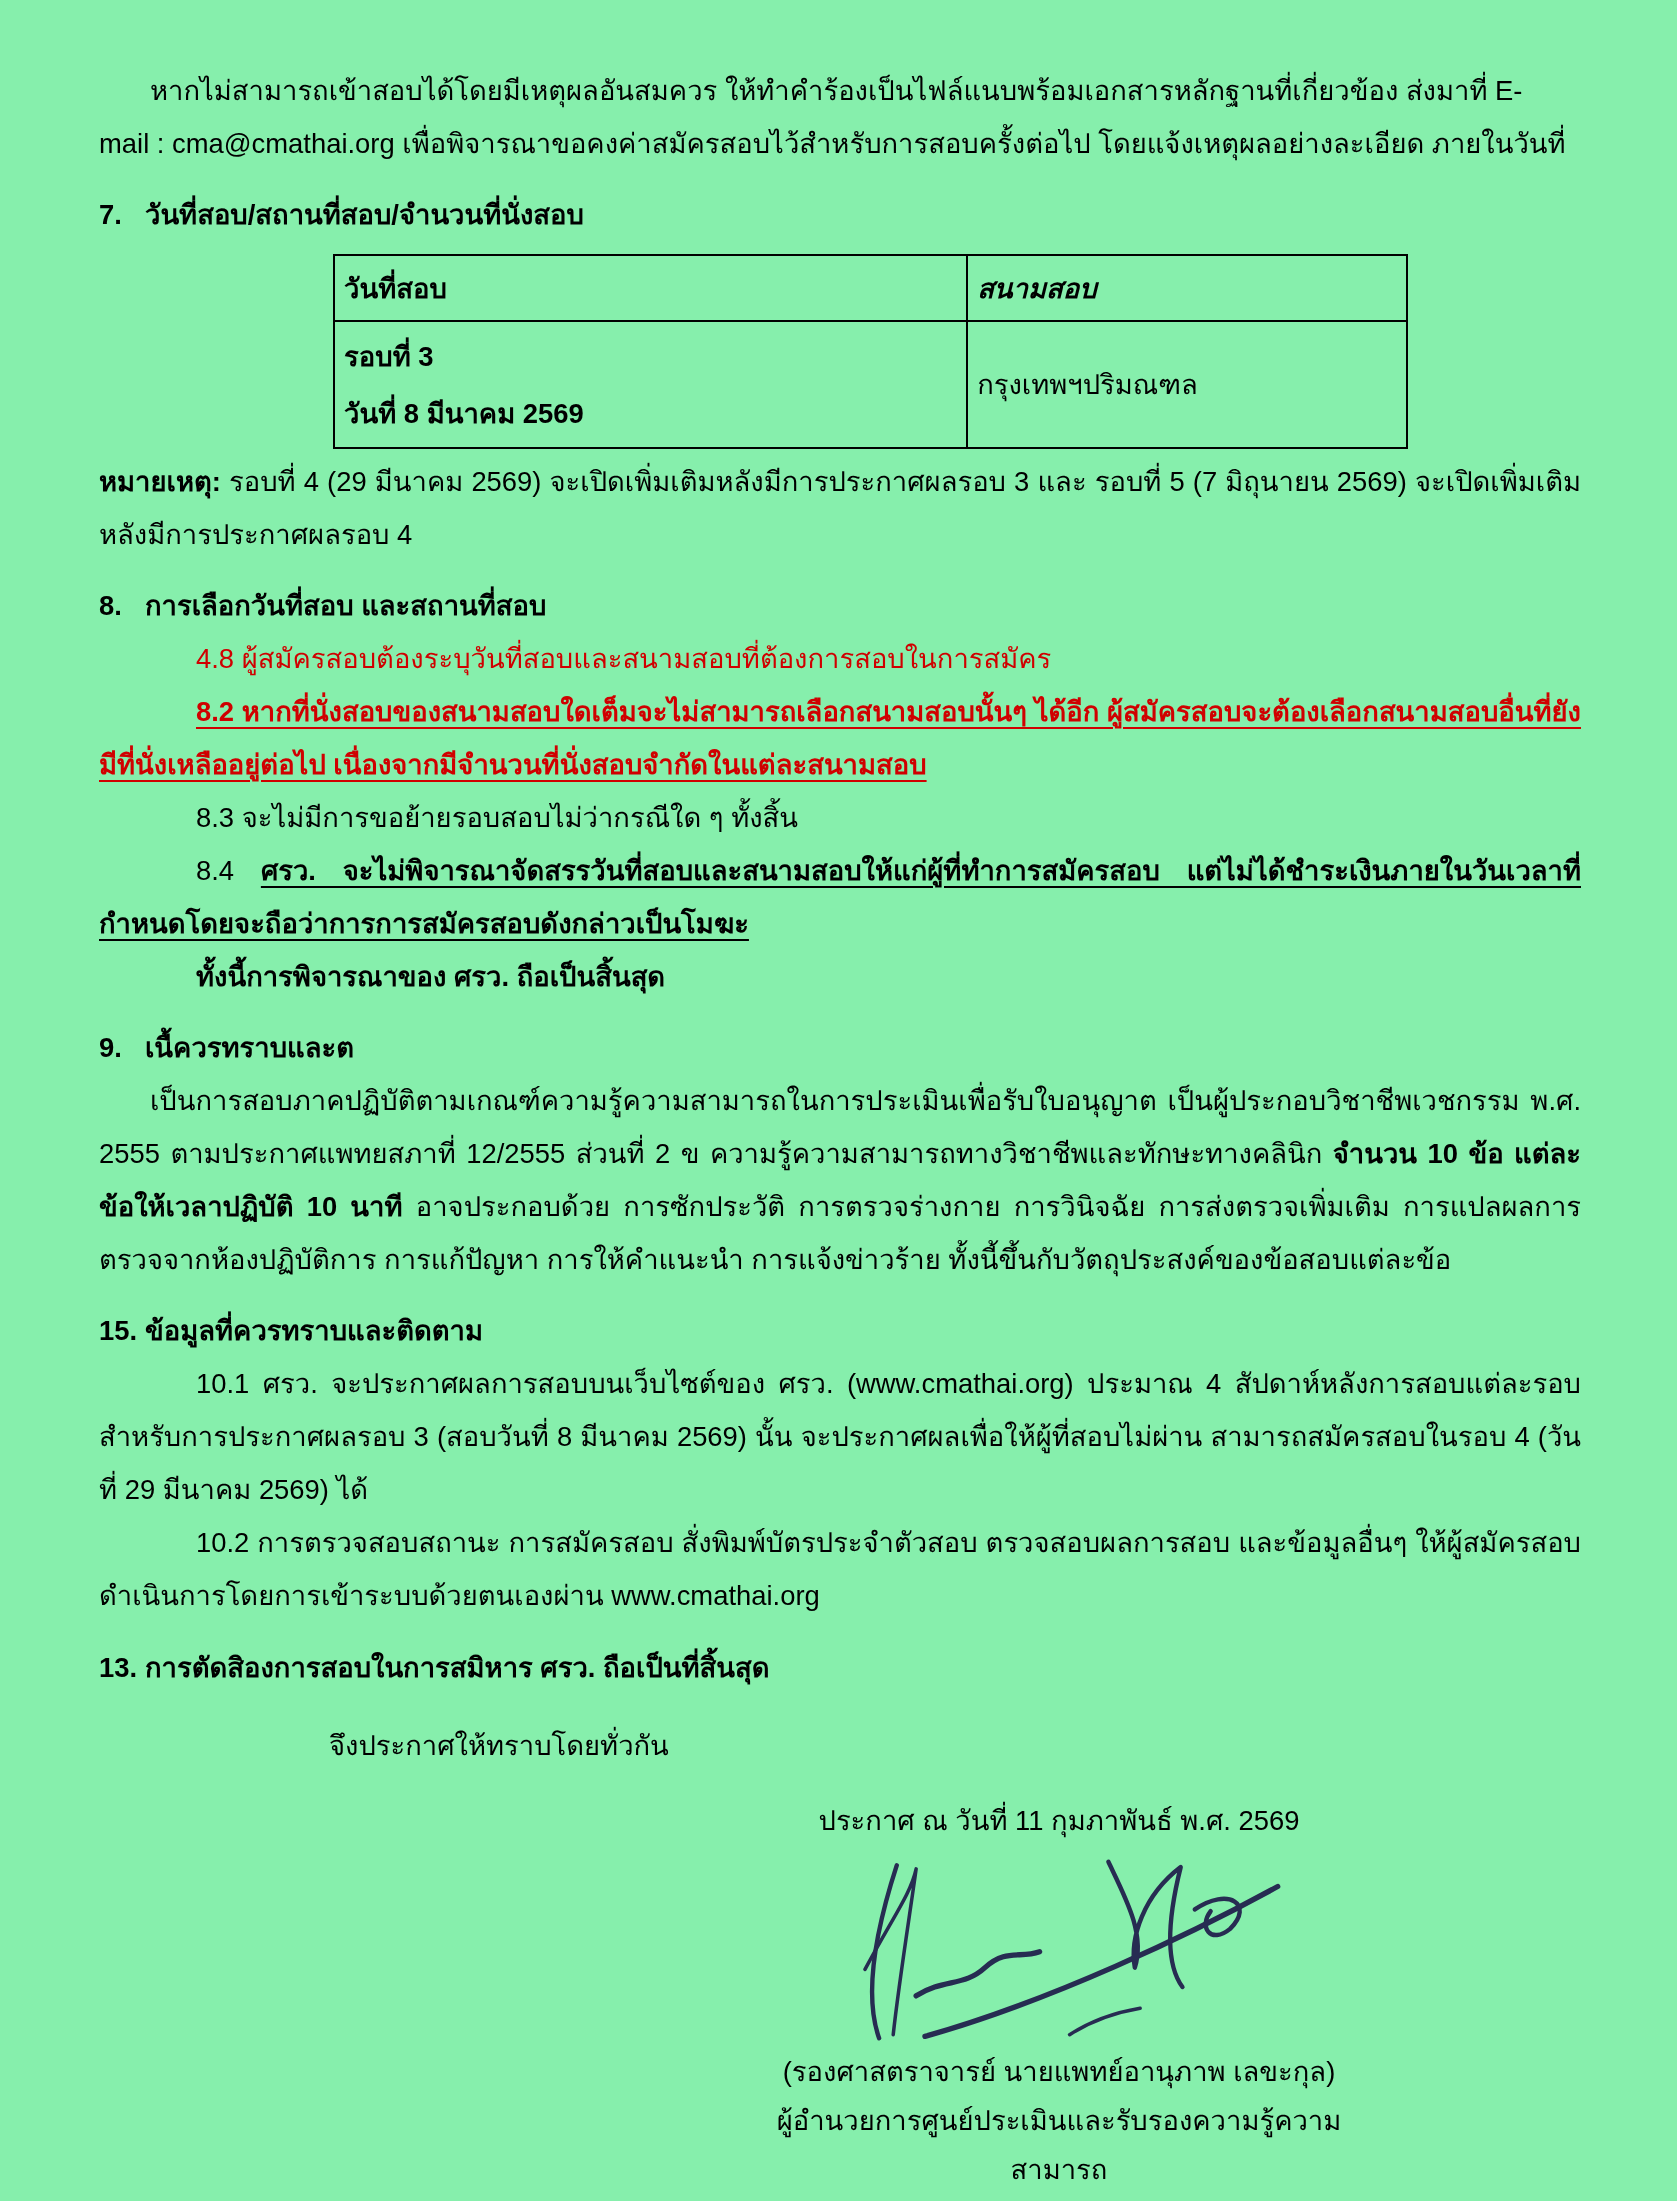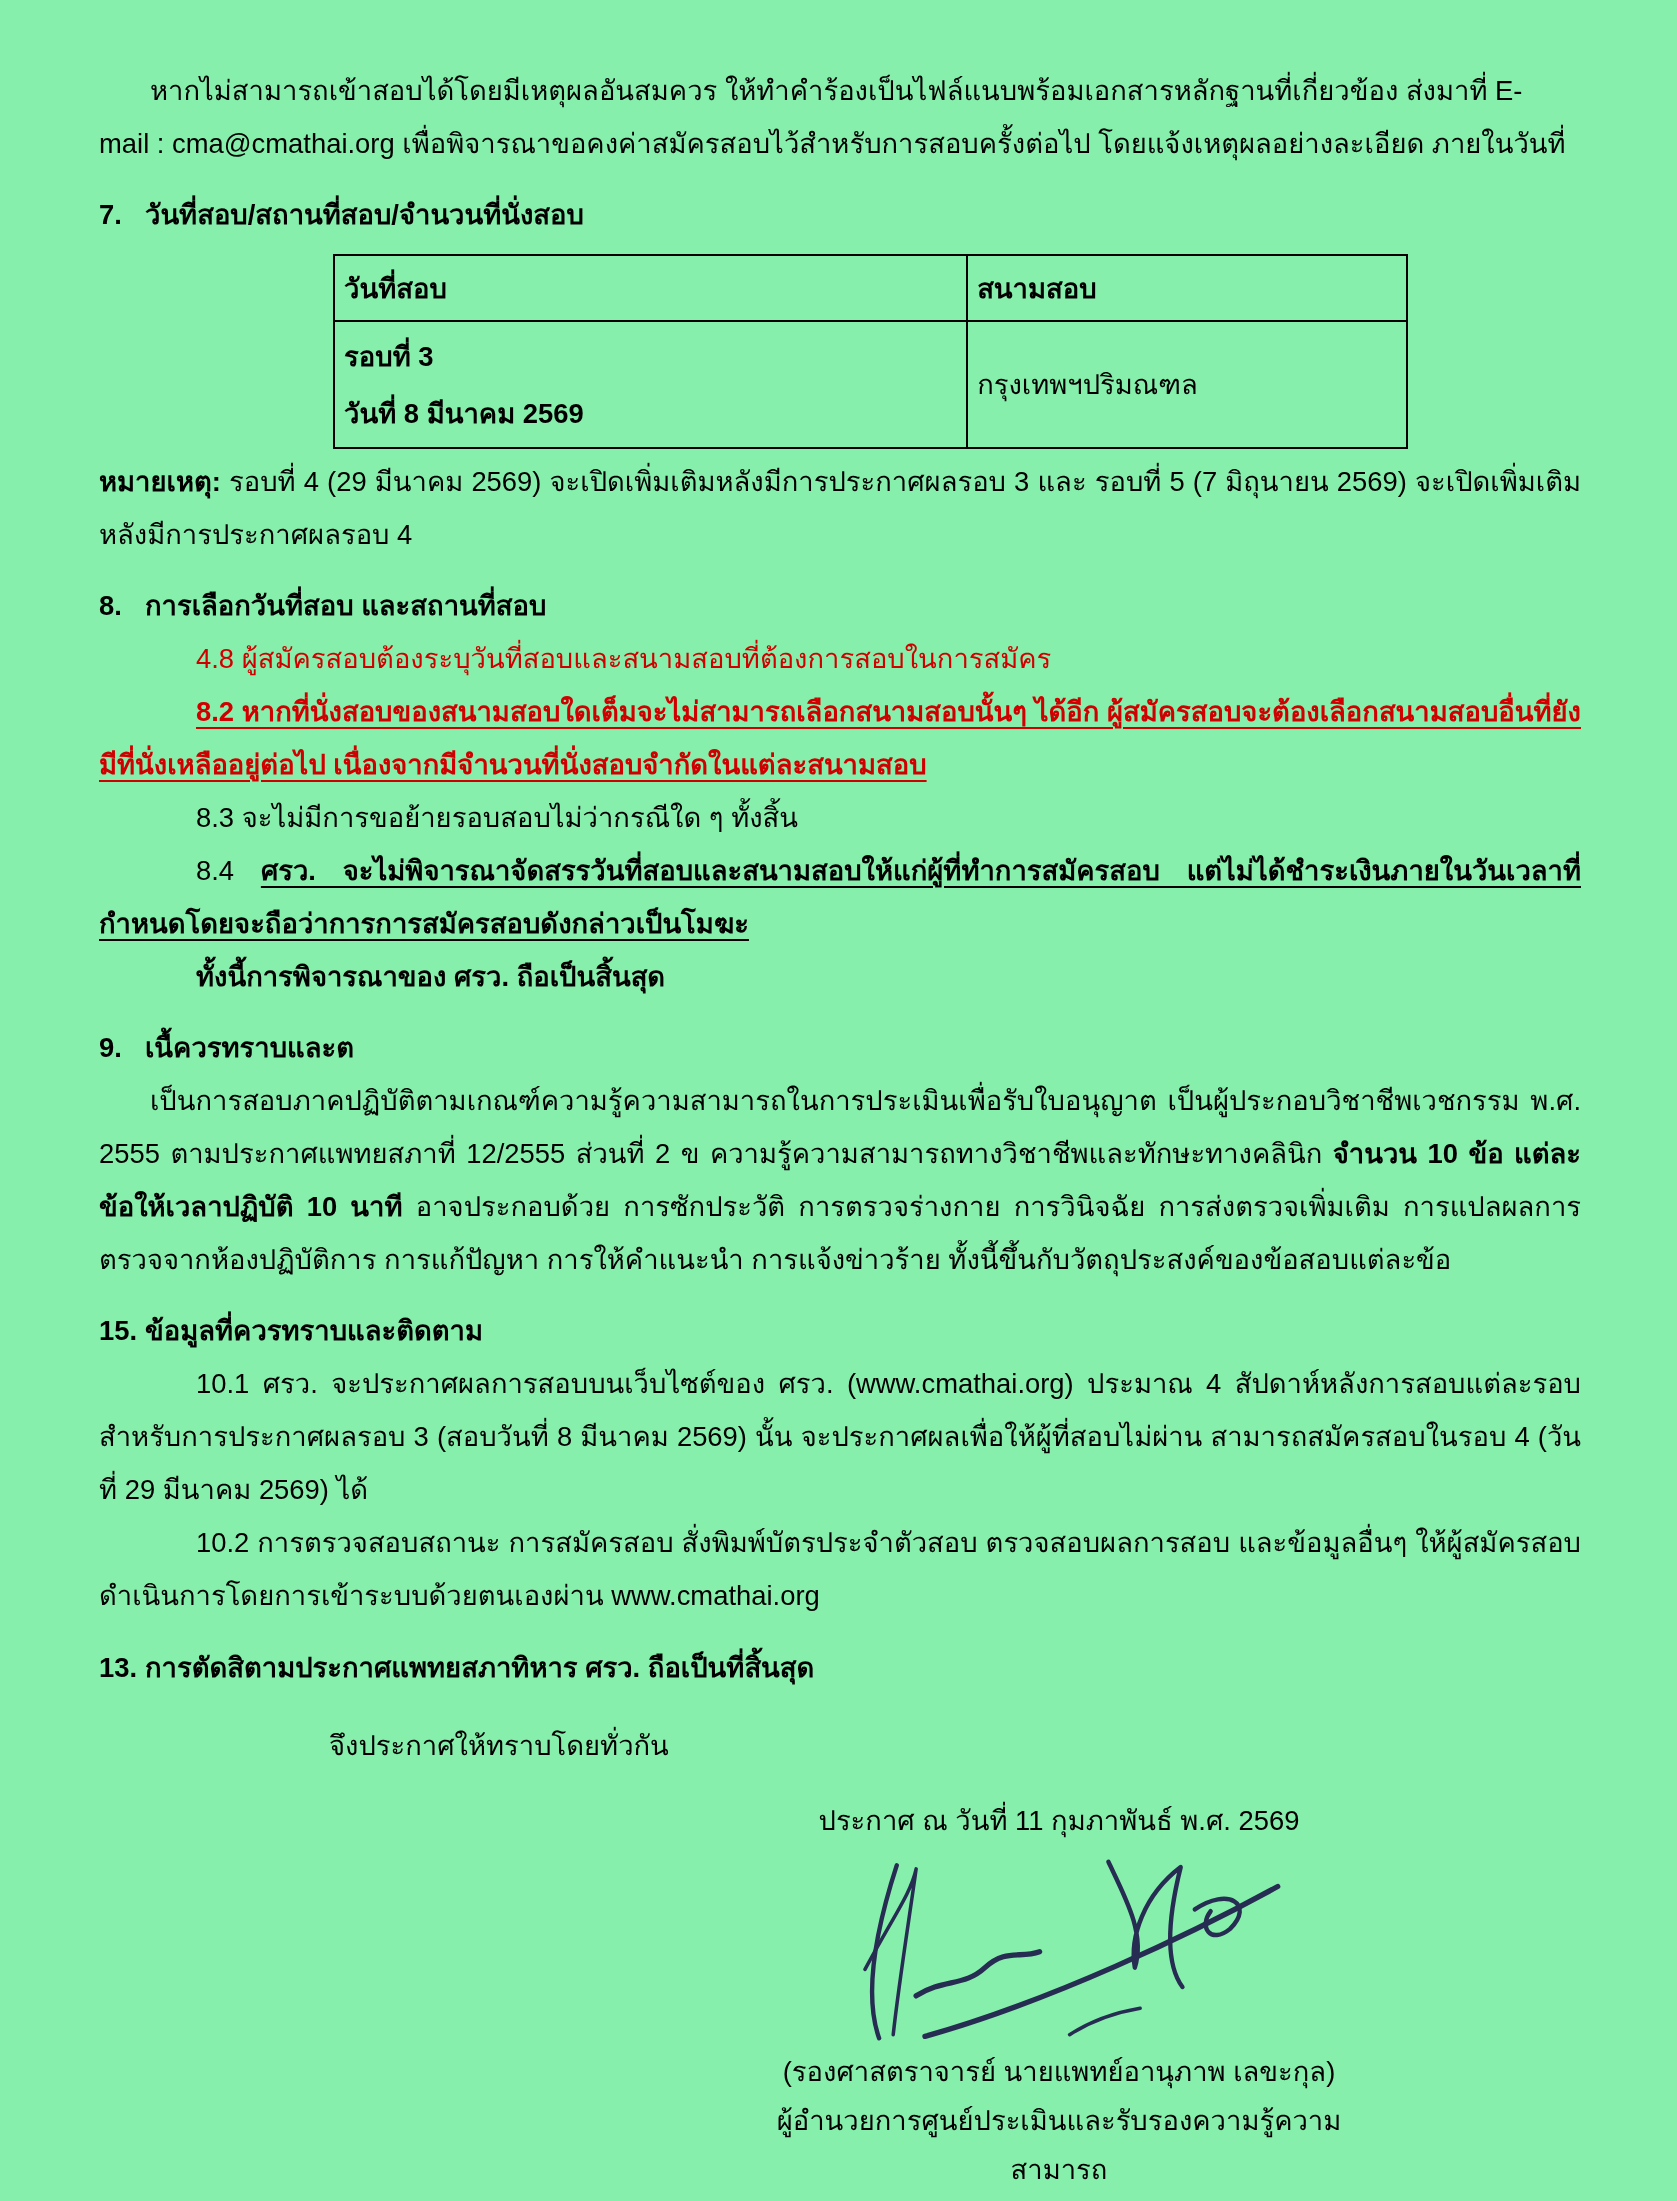--- a/index.html
+++ b/index.html
@@ -15,21 +15,21 @@
   .ind2{text-indent:97px;}
   .b{font-weight:700;}
   .u{text-decoration:underline;text-underline-offset:6.4px;text-decoration-thickness:1.8px;}
   .red{color:#d00000;}
   .heading{margin:18.3px 0 0 0;font-weight:700;}
   .heading .num{display:inline-block;min-width:46px;font-weight:700;}
   .exam-table{border-collapse:collapse;margin:12.8px 0 5.5px 234px;width:1075px;}
   .exam-table th,.exam-table td{border:2.7px solid #000;text-align:left;vertical-align:middle;padding:5.5px 9.1px;}
   .exam-table th{font-weight:700;height:48px;}
   .col-date{width:59%;}
-  .col-venue{width:41%;}
+  .col-venue{width:41%;font-style:italic;}
   .cell-date{line-height:57px;font-weight:700;padding:9.1px;}
   .cell-venue{font-weight:400;}
   .announce-line{margin:25.6px 0 0 230px;}
   .sign-block{margin-left:640px;width:640px;text-align:center;}
   .date-line{margin-top:22px;}
   .sig-wrap{margin:5.5px 0 0 0;height:194px;}
   .tight{line-height:49px;}
 </style>
 </head>
 <body>
@@ -105,21 +105,21 @@
 
   <p class="para ind2">
     <span>10.1 ศรว. จะประกาศผลการสอบบนเว็บไซต์ของ ศรว. (www.cmathai.org) ประมาณ 4 สัปดาห์หลังการสอบแต่ละรอบ สำหรับการประกาศผลรอบ 3 (สอบวันที่ 8 มีนาคม 2569) นั้น จะประกาศผลเพื่อให้ผู้ที่สอบไม่ผ่าน สามารถสมัครสอบในรอบ 4 (วันที่ 29 มีนาคม 2569) ได้</span>
   </p>
 
   <p class="para ind2">
     <span>10.2 การตรวจสอบสถานะ การสมัครสอบ สั่งพิมพ์บัตรประจำตัวสอบ ตรวจสอบผลการสอบ และข้อมูลอื่นๆ ให้ผู้สมัครสอบดำเนินการโดยการเข้าระบบด้วยตนเองผ่าน www.cmathai.org</span>
   </p>
 
   <p class="para heading">
-    <span class="num">13.</span><span>การตัดสิตามประกาศแพทยสภาทิหาร ศรว. ถือเป็นที่สิ้นสุด</span>
+    <span class="num">13.</span><span>การตัดสิองการสอบในการสมิหาร ศรว. ถือเป็นที่สิ้นสุด</span>
   </p>
 
   <p class="para announce-line">
     <span>จึงประกาศให้ทราบโดยทั่วกัน</span>
   </p>
 
   <div class="sign-block">
     <p class="para date-line" style="text-align:center;">
       <span>ประกาศ  ณ  วันที่ 11 กุมภาพันธ์ พ.ศ. 2569</span>
     </p>

